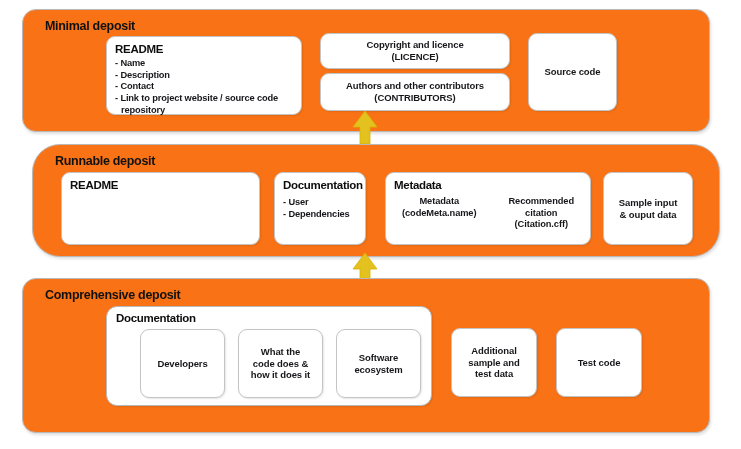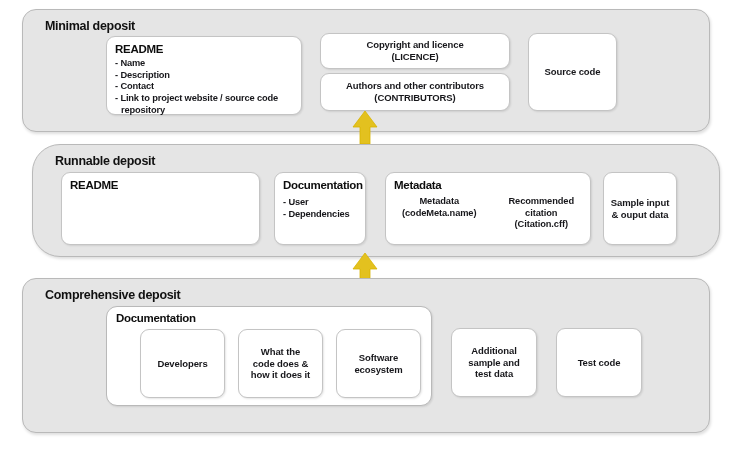--- a/index.html
+++ b/index.html
@@ -19,21 +19,21 @@
   #diagram {
     position: absolute;
     left: 0; top: 0;
     width: 741px;
     height: 449px;
   }
 
   
   .panel {
     position: absolute;
-    background: #e5e5e5;
+    background: #f97316;
     border: 1px solid #b9b9b9;
     border-radius: 14px;
     box-shadow: 1px 2px 3px rgba(0,0,0,0.13);
     box-sizing: border-box;
   }
   #panel-minimal       { left: 22px;  top: 9px;   width: 688px; height: 123px; }
   #panel-runnable      { left: 32px;  top: 144px; width: 688px; height: 113px; border-radius: 28px; }
   #panel-comprehensive { left: 22px;  top: 278px; width: 688px; height: 155px; }
 
   .panel-title {
@@ -218,21 +218,21 @@
           <span>(codeMeta.name)</span>
         </div>
         <div class="meta-col">
           <span>Recommended</span><br>
           <span>citation</span><br>
           <span>(Citation.cff)</span>
         </div>
       </div>
     </div>
 
-    <div class="box centered" id="box-sample-data" style="left: 570px; top: 27px; width: 74px; height: 73px;">
+    <div class="box centered" id="box-sample-data" style="left: 570px; top: 27px; width: 90px; height: 73px;">
       <div class="box-label">
         <span>Sample input</span><br>
         <span>&amp; ouput data</span>
       </div>
     </div>
   </div>
 
   <svg class="arrow" id="arrow-2" style="left: 352px; top: 252px;" viewBox="0 0 26 34">
     <polygon points="13,1 25,17 18,17 18,34 8,34 8,17 1,17" fill="#E3C11F" stroke="#D8B400" stroke-width="0.8"></polygon>
   </svg>

